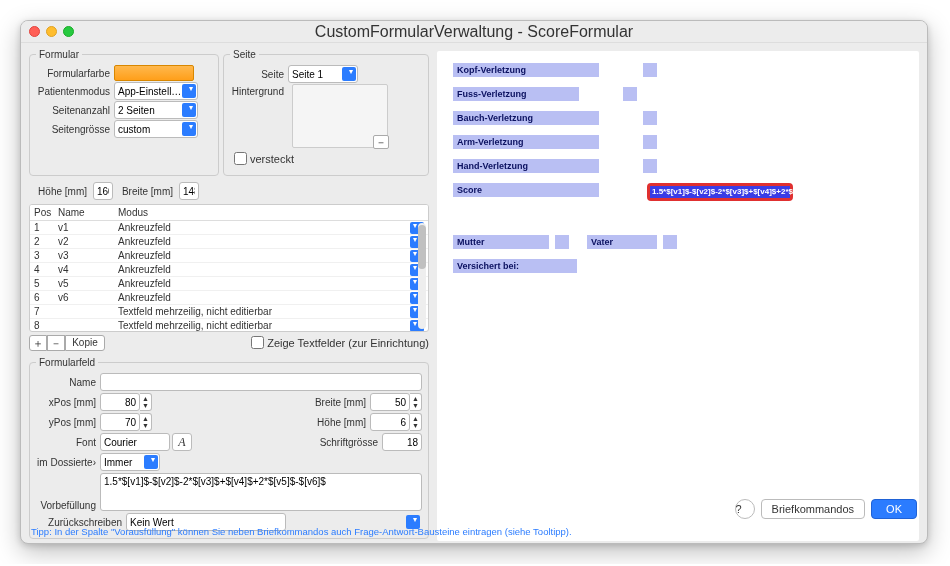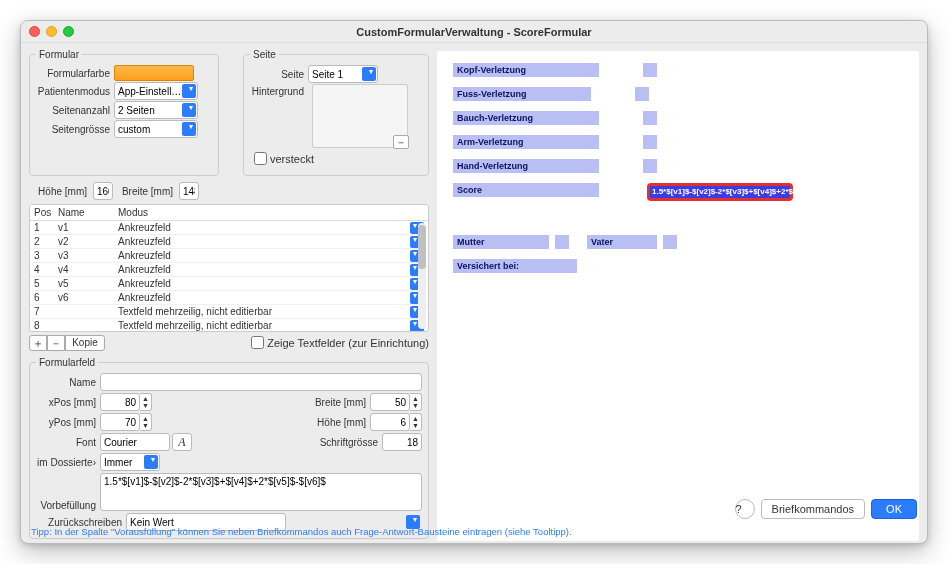--- a/index.html
+++ b/index.html
@@ -30,21 +30,21 @@
     align-items: center;
     padding: 0 8px;
     border-bottom: 1px solid #ddd;
     position: relative;
   }
   .traffic-lights { display: flex; gap: 6px; }
   .light { width: 11px; height: 11px; border-radius: 50%; }
   .light.red { background: #ff5f56; border:1px solid #e0443e; }
   .light.yellow { background: #ffbd2e; border:1px solid #dea123; }
   .light.green { background: #27c93f; border:1px solid #1aab29; }
-  .title { position: absolute; left:0; right:0; text-align: center; font-weight: 700; font-size: 11px; }
+  .title { position: absolute; left:0; right:0; text-align: center; font-weight: 400; font-size: 16px; }
   .content {
     flex: 1;
     display: flex;
     gap: 8px;
     padding: 4px 8px 0 8px;
     overflow: hidden;
   }
   .left-col { width: 400px; display: flex; flex-direction: column; }
   .right-col { flex:1; background: #fff; margin-top:4px; margin-bottom:2px; border-radius:2px; position:relative; }
 
@@ -101,21 +101,21 @@
     position: absolute;
     right: 5px; top: 2px;
     color: #fff;
     font-size: 8px;
     z-index: 2;
     pointer-events: none;
   }
   input.num { width: 20px; text-align: right; }
   input.num2 { width: 40px; text-align: right; }
 
-  .top-split { display: flex; gap: 24px; }
+  .top-split { display: flex; gap: 4px; }
   .top-split > fieldset { flex:1; }
 
   .bg-placeholder {
     width: 96px; height: 64px;
     border: 1px solid #ccc;
     border-radius: 2px;
     background: #f5f5f5;
     margin-left: 4px;
     position: relative;
   }
@@ -417,21 +417,21 @@
 
     <div class="right-col">
       <div class="pv">
         <div id="pv-rows">
             <div class="pv-row">
               <div class="pv-label" style="width:146px">Kopf-Verletzung</div>
               <div style="width:44px"></div>
               <div class="pv-box" style="width:14px"></div>
             </div>
             <div class="pv-row">
-              <div class="pv-label" style="width:138px">Fuss-Verletzung</div>
+              <div class="pv-label" style="width:126px">Fuss-Verletzung</div>
               <div style="width:44px"></div>
               <div class="pv-box" style="width:14px"></div>
             </div>
             <div class="pv-row">
               <div class="pv-label" style="width:146px">Bauch-Verletzung</div>
               <div style="width:44px"></div>
               <div class="pv-box" style="width:14px"></div>
             </div>
             <div class="pv-row">
               <div class="pv-label" style="width:146px">Arm-Verletzung</div>

